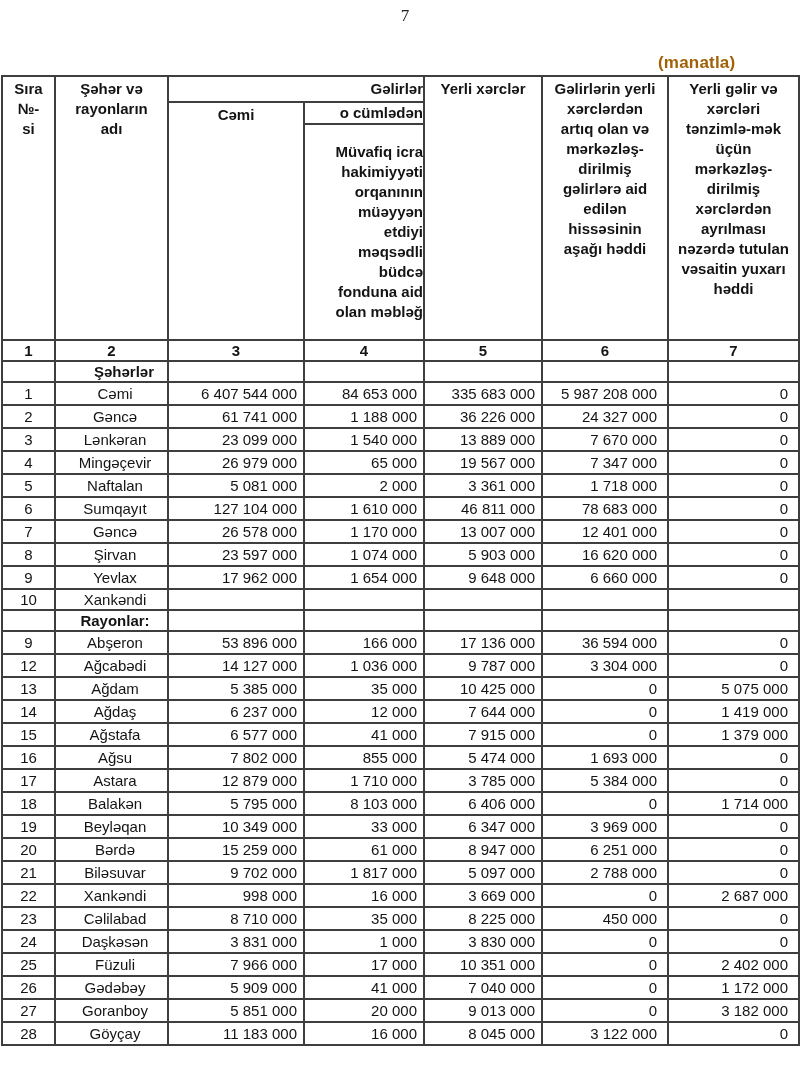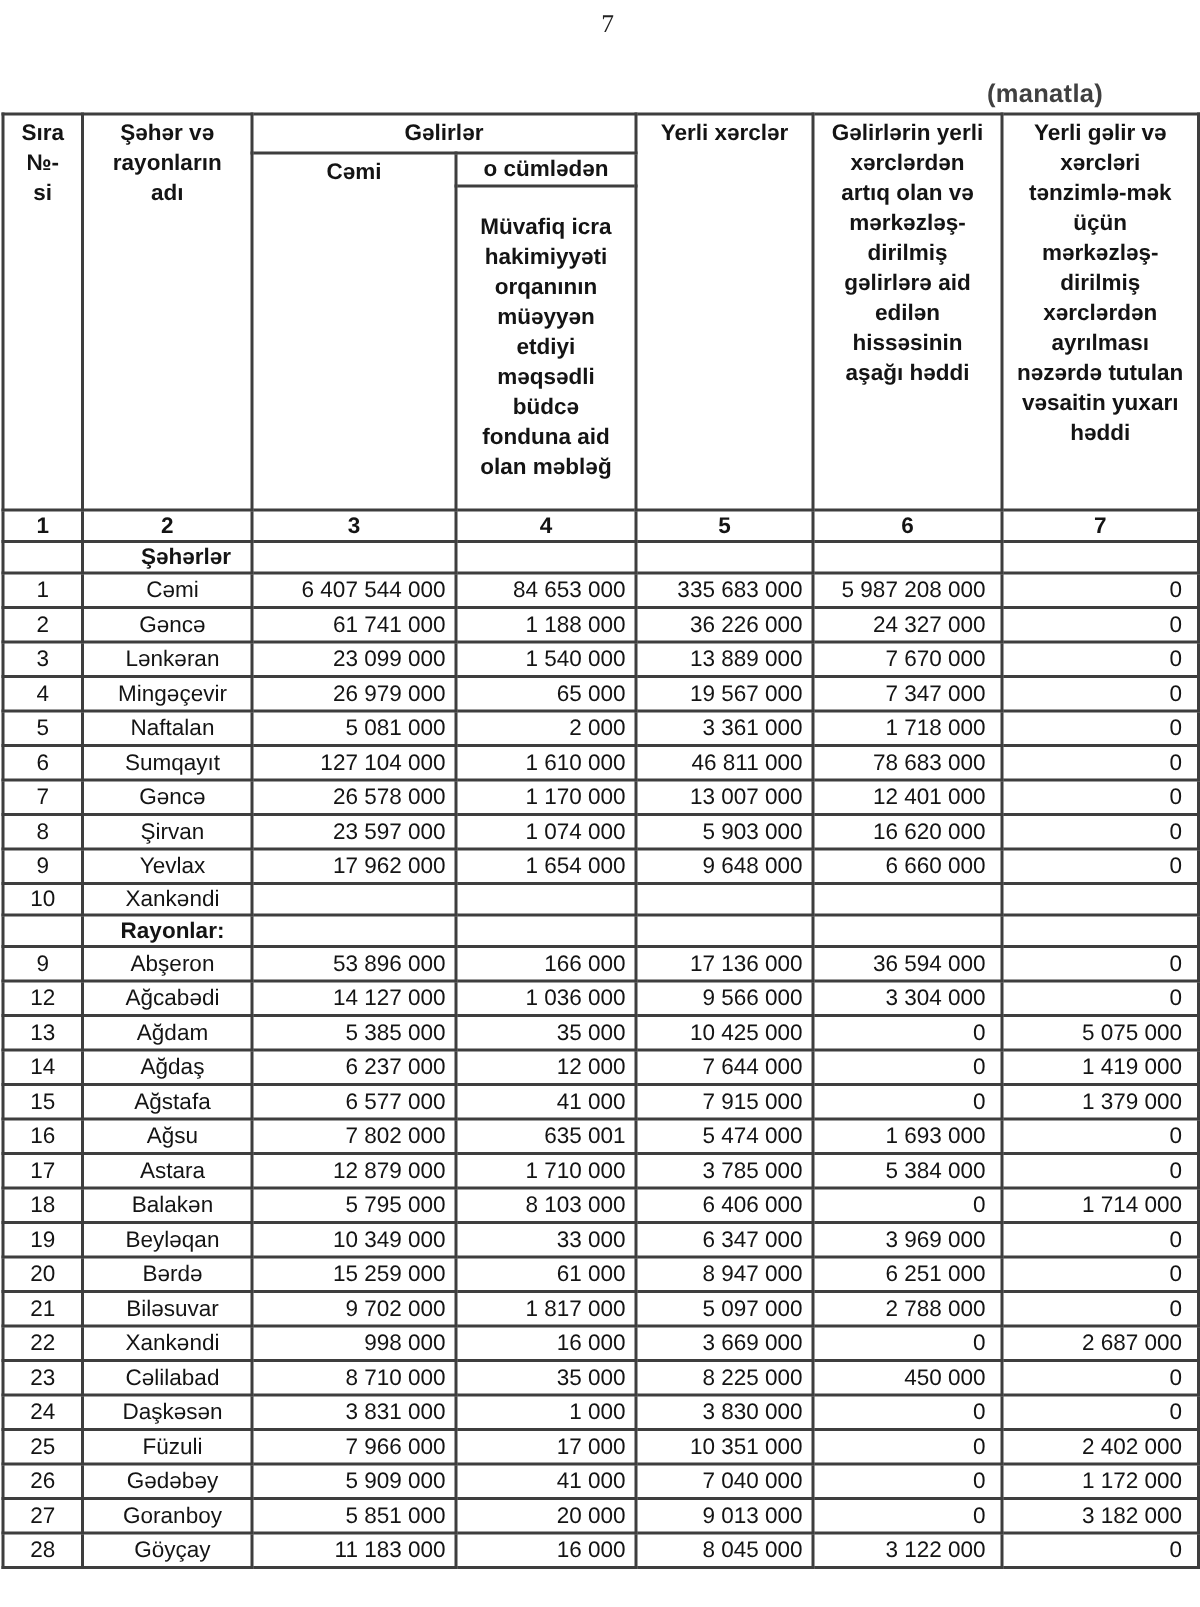--- a/index.html
+++ b/index.html
@@ -8,35 +8,35 @@
     background:#ffffff; overflow:hidden;
     font-family:"Liberation Sans", sans-serif;
     color:#111;
   }
   .page-number {
     position:absolute; top:6px; left:0; width:810px; text-align:center;
     font-family:"Liberation Serif", serif; font-size:17px; color:#222;
   }
   .unit-label {
     position:absolute; top:53px; left:658px;
-    font-weight:bold; font-size:17px; letter-spacing:0.2px; color:#404040;
+    font-weight:bold; font-size:17px; letter-spacing:0.2px; color:#a16207;
   }
   table.budget {
     position:absolute; top:75px; left:1px;
     width:797px; height:912px;
     border-collapse:collapse; table-layout:fixed;
   }
   table.budget th, table.budget td {
     border:2px solid #3e3e3e;
     font-size:15px; color:#141414;
     overflow:hidden;
   }
   th { font-weight:bold; padding:0; }
   .hdr-top { vertical-align:top; text-align:center; padding-top:2px; white-space:pre-line; line-height:20px; }
-  .hdr-mid { vertical-align:middle; text-align:center; white-space:pre-line; line-height:20px; }
+  .hdr-mid { vertical-align:middle; text-align:right; white-space:pre-line; line-height:20px; }
   tr.h1 { height:26px; }
   tr.h2 { height:20px; }
   tr.h3 { height:216px; }
   tr.hnum { height:21px; }
   tr.hnum th { text-align:center; vertical-align:middle; font-size:15px; }
   td.c-no   { text-align:center; vertical-align:middle; }
   td.c-name { text-align:center; vertical-align:middle; padding-left:8px; }
   td.c-num  { text-align:right; vertical-align:bottom; padding-right:6px; padding-bottom:2px; }
   td.c-top  { vertical-align:top; padding-top:2px; padding-right:10px; }
   tr.section-row td { vertical-align:middle; }
@@ -231,21 +231,21 @@
     <td class="c-num">166 000</td>
     <td class="c-num">17 136 000</td>
     <td class="c-num c-top">36 594 000</td>
     <td class="c-num c-top">0</td>
   </tr>
       <tr class="data-row">
     <td class="c-no">12</td>
     <td class="c-name">Ağcabədi</td>
     <td class="c-num">14 127 000</td>
     <td class="c-num">1 036 000</td>
-    <td class="c-num">9 566 000</td>
+    <td class="c-num">9 787 000</td>
     <td class="c-num c-top">3 304 000</td>
     <td class="c-num c-top">0</td>
   </tr>
       <tr class="data-row">
     <td class="c-no">13</td>
     <td class="c-name">Ağdam</td>
     <td class="c-num">5 385 000</td>
     <td class="c-num">35 000</td>
     <td class="c-num">10 425 000</td>
     <td class="c-num c-top">0</td>
@@ -266,21 +266,21 @@
     <td class="c-num">6 577 000</td>
     <td class="c-num">41 000</td>
     <td class="c-num">7 915 000</td>
     <td class="c-num c-top">0</td>
     <td class="c-num c-top">1 379 000</td>
   </tr>
       <tr class="data-row">
     <td class="c-no">16</td>
     <td class="c-name">Ağsu</td>
     <td class="c-num">7 802 000</td>
-    <td class="c-num">635 001</td>
+    <td class="c-num">855 000</td>
     <td class="c-num">5 474 000</td>
     <td class="c-num c-top">1 693 000</td>
     <td class="c-num c-top">0</td>
   </tr>
       <tr class="data-row">
     <td class="c-no">17</td>
     <td class="c-name">Astara</td>
     <td class="c-num">12 879 000</td>
     <td class="c-num">1 710 000</td>
     <td class="c-num">3 785 000</td>

